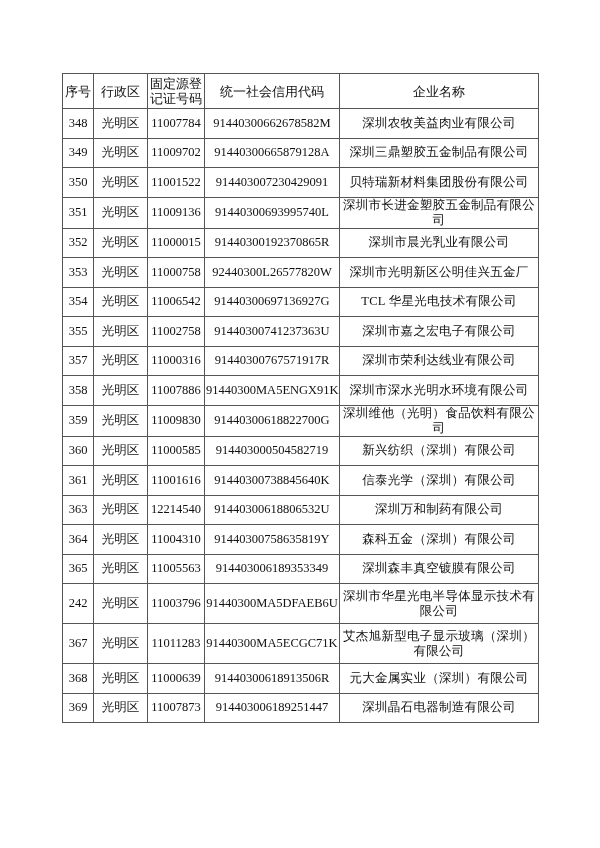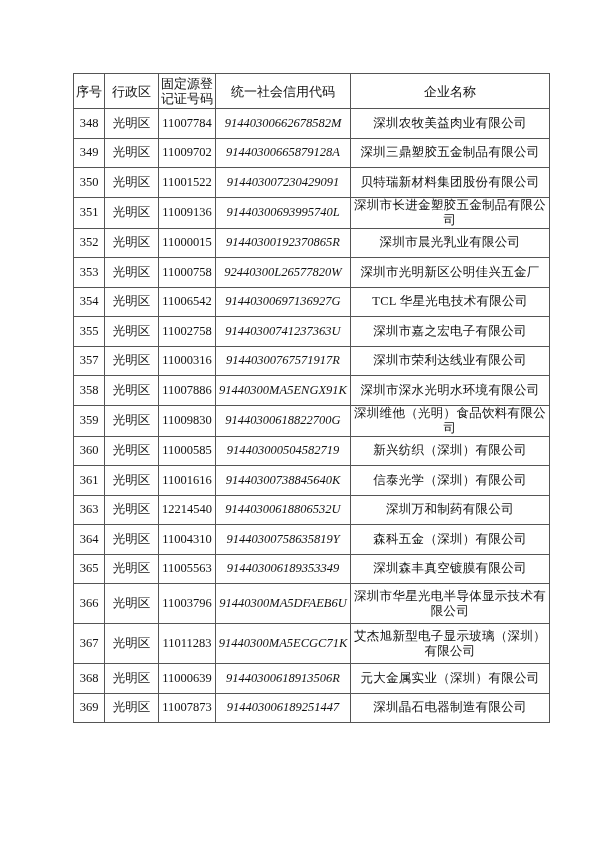--- a/index.html
+++ b/index.html
@@ -1,28 +1,28 @@
 <!DOCTYPE html>
 <html><head>
 <meta charset="utf-8">
 <style>
   html, body { margin:0; padding:0; background:#ffffff; }
   body { width:600px; height:848px; position:relative; overflow:hidden;
          font-family:"Liberation Serif","DejaVu Serif",serif; color:#111; }
-  table.reg { position:absolute; left:73px; top:73px; border-collapse:collapse;
+  table.reg { position:absolute; left:62px; top:73px; border-collapse:collapse;
               table-layout:fixed; width:476px; font-size:12.5px; }
   table.reg td, table.reg th { border:1px solid #555; text-align:center; vertical-align:middle;
               padding:0 1px; line-height:15px; font-weight:normal; overflow:hidden; }
   table.reg th { height:34px; font-size:13px; }
   table.reg tr.r td { height:28.5px; }
   table.reg tr.tall td { height:39px; }
   col.c1 { width:31px; } col.c2 { width:54px; } col.c3 { width:57px; }
   col.c4 { width:135px; } col.c5 { width:199px; }
   .name { font-size:12.5px; letter-spacing:0.3px;margin-top:48px; }
-  .code { white-space:nowrap;font-style:italic; }
+  .code { white-space:nowrap; }
 </style>
 </head>
 <body>
 
 <table class="reg">
   <colgroup>
       <col class="c1">
       <col class="c2">
       <col class="c3">
       <col class="c4">
@@ -144,21 +144,21 @@
         <td class="name">森科五金（深圳）有限公司</td>
       </tr>
       <tr class="r">
         <td>365</td>
         <td>光明区</td>
         <td>11005563</td>
         <td class="code">914403006189353349</td>
         <td class="name">深圳森丰真空镀膜有限公司</td>
       </tr>
       <tr class="tall">
-        <td>366</td>
+        <td>242</td>
         <td>光明区</td>
         <td>11003796</td>
         <td class="code">91440300MA5DFAEB6U</td>
         <td class="name">深圳市华星光电半导体显示技术有限公司</td>
       </tr>
       <tr class="tall">
         <td>367</td>
         <td>光明区</td>
         <td>11011283</td>
         <td class="code">91440300MA5ECGC71K</td>

